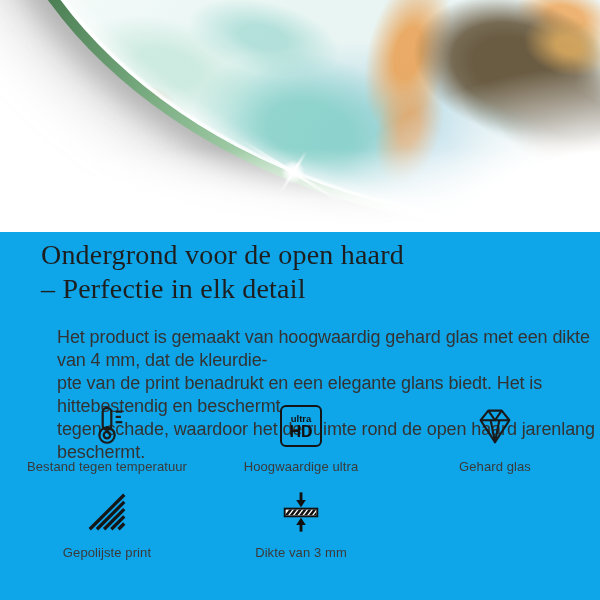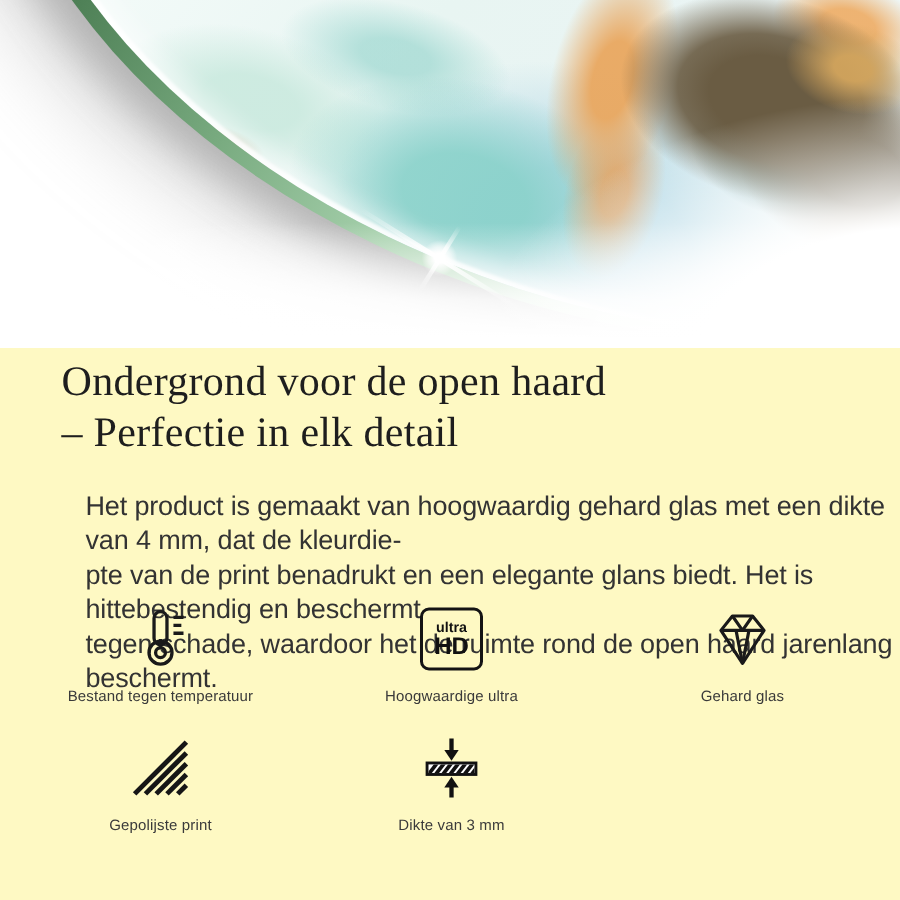--- a/index.html
+++ b/index.html
@@ -1,16 +1,16 @@
 <!DOCTYPE html>
 <html><head>
 <meta charset="utf-8">
 <style>
   html,body{margin:0;padding:0;background:#ffffff;}
-  .page{position:relative;width:600px;height:600px;background:#fef9c3;overflow:hidden;
+  .page{position:relative;width:600px;height:600px;background:#0ea5e9;overflow:hidden;
         font-family:"Liberation Sans",sans-serif;}
 
   
   .hero{position:absolute;left:0;top:0;width:600px;height:232px;overflow:hidden;background:#ffffff;}
   .glass-shadow-soft,.glass-shadow,.glass-edge,.glass-face{
       position:absolute;width:960px;height:660px;border-radius:50%;transform:rotate(14deg);}
   .glass-shadow-soft{left:-60px;top:-424px;background:rgba(145,145,145,.30);filter:blur(26px);}
   .glass-shadow{left:-36px;top:-434px;background:rgba(120,120,120,.42);filter:blur(13px);}
   .glass-edge{left:-19px;top:-440px;
       background:linear-gradient(105deg,#1d3a26 2%,#2f5a3a 10%,#4d7f55 22%,#79ab80 34%,
@@ -50,21 +50,21 @@
          font-family:"Liberation Serif",serif;font-weight:400;font-size:28px;line-height:34px;
          color:#1e1e1e;letter-spacing:.2px;}
   .desc{position:absolute;left:41px;top:310px;width:556px;margin:16px;white-space:pre-line;
         font-size:18px;line-height:23px;color:#333333;letter-spacing:-.1px;}
 
   
   .features{position:absolute;left:10px;top:402px;width:582px;display:grid;
             grid-template-columns:repeat(3,1fr);grid-template-rows:72px 72px;row-gap:14px;}
   .feature{display:flex;flex-direction:column;align-items:center;}
   .icon-wrap{height:48px;display:flex;align-items:center;justify-content:center;}
-  .feat-label{margin-top:9px;font-size:10px;color:#3a3a3a;white-space:nowrap;letter-spacing:.1px;}
+  .feat-label{margin-top:9px;font-size:13px;color:#3a3a3a;white-space:nowrap;letter-spacing:.1px;}
   .uhd-box{width:38px;height:38px;border:2.5px solid #141414;border-radius:6px;
            display:flex;flex-direction:column;align-items:center;justify-content:center;color:#111;}
   .uhd-top{font-size:9.5px;font-weight:700;line-height:10px;}
   .uhd-bottom{font-size:16px;font-weight:800;line-height:15px;}
 </style>
 </head>
 <body>
 
 <div class="page">
 

